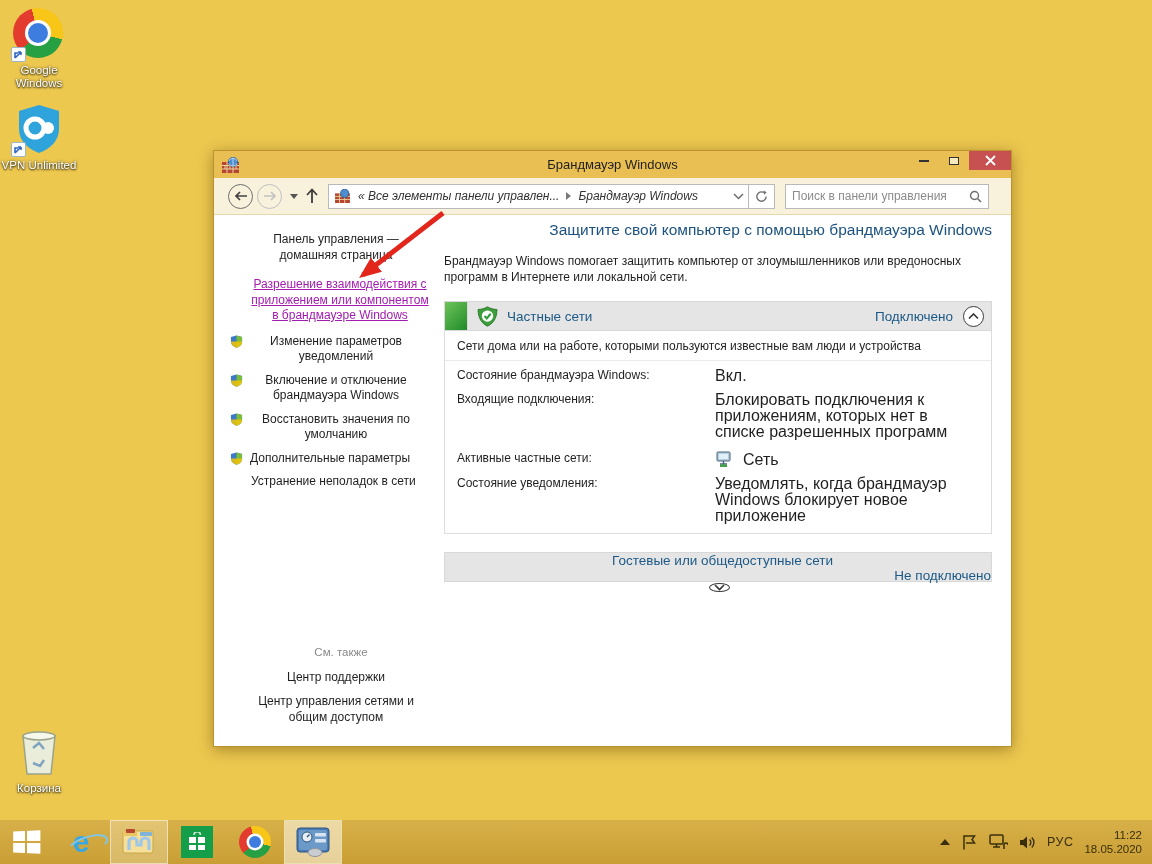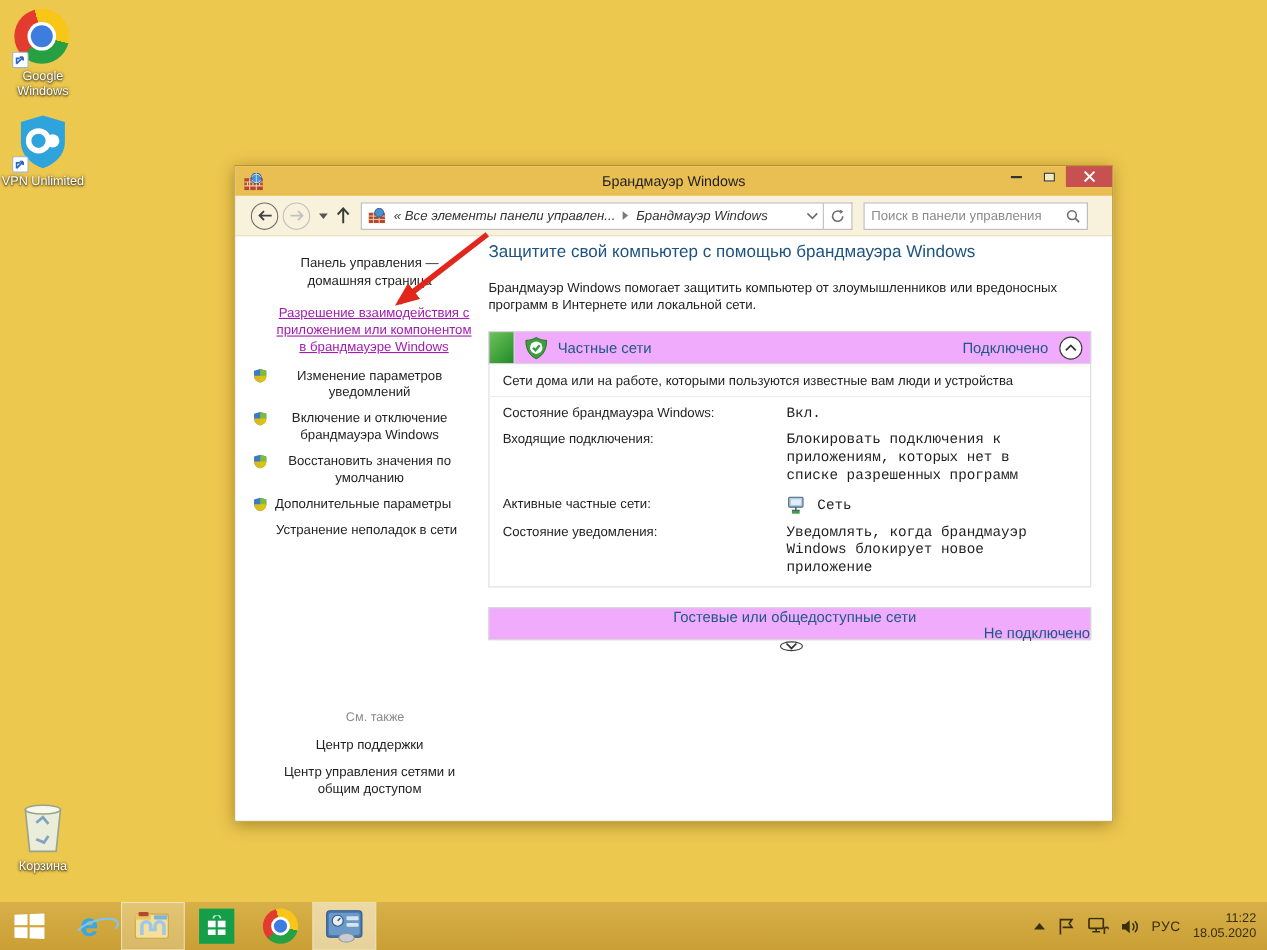--- a/index.html
+++ b/index.html
@@ -66,38 +66,38 @@
   .side-items { margin-top:10px; }
   .side-item { display:flex; gap:7px; margin:0 0 8px -21px; width:192px; cursor:pointer; }
   .side-item.noicon { margin-left:0; width:171px; }
   .side-item .sh { flex:0 0 13px; margin-top:1px; }
   .see-also { position:absolute; left:37px; top:430px; width:180px; }
   .see-also .hdr { color:#8a8a8a; font-size:11.5px; }
   .see-also .sa-link { margin-top:9px; cursor:pointer; width:170px; }
 
   
   .mainpanel { width:548px; padding-top:6px; }
-  .page-h1 { font-size:15.5px; color:#1D5380; font-weight:normal; }
+  .page-h1 { font-size:15.5px; color:#1D5380; font-weight:normal;text-align:right; }
   .page-desc { margin-top:14px; font-size:12px; line-height:16px; color:#1f1f1f; width:524px; }
 
-  .net-header { margin-top:16px; height:30px; border:1px solid #D8D8D8; background:#f0abfc;
+  .net-header { margin-top:16px; height:30px; border:1px solid #D8D8D8; background:#e5e5e5;
       display:flex; align-items:center; cursor:pointer; }
   .net-header .greenblock { width:23px; height:28px; background:linear-gradient(135deg,#6FC35B,#1F8B28);
       border-right:1px solid #D8D8D8; }
   .net-header .shield { margin-left:9px; }
   .net-title { margin-left:9px; font-size:13.5px; color:#1D5987; }
   .net-status { margin-left:auto; font-size:13.5px; color:#1D5987; }
   .chev-circle { width:21px; height:21px; border-radius:50%; border:1.5px solid #3b3b3b; margin:0 7px 0 10px;
       display:flex; align-items:center; justify-content:center; background:#fff; }
 
   .net-details { border:1px solid #DDDDDD; border-top:0; padding-bottom:8px; }
   .net-sub { padding:8px 12px 7px; font-size:12px; color:#1f1f1f; border-bottom:1px solid #EBEBEB; }
   .detail-row { display:flex; padding:7px 12px 1px; }
   .detail-row .dl { width:258px; flex:0 0 258px; font-size:12px; color:#1f1f1f; }
-  .detail-row .dv { font-size:13px; line-height:16px; color:#1f1f1f;font-family:Liberation Mono, monospace; }
+  .detail-row .dv { font-size:16px; line-height:16px; color:#1f1f1f; }
   .dv.withicon { display:flex; align-items:center; gap:10px; }
   .guest-header { margin-top:18px;flex-direction:column; }
 
   
   .red-arrow { position:absolute; left:345px; top:203px; pointer-events:none; }
 
   
   .taskbar { position:absolute; left:0; bottom:0; width:1152px; height:44px;
       background:linear-gradient(#D8B049,#C99F35); display:flex; align-items:center; }
   .tb-btn { width:58px; height:44px; display:flex; align-items:center; justify-content:center; }

